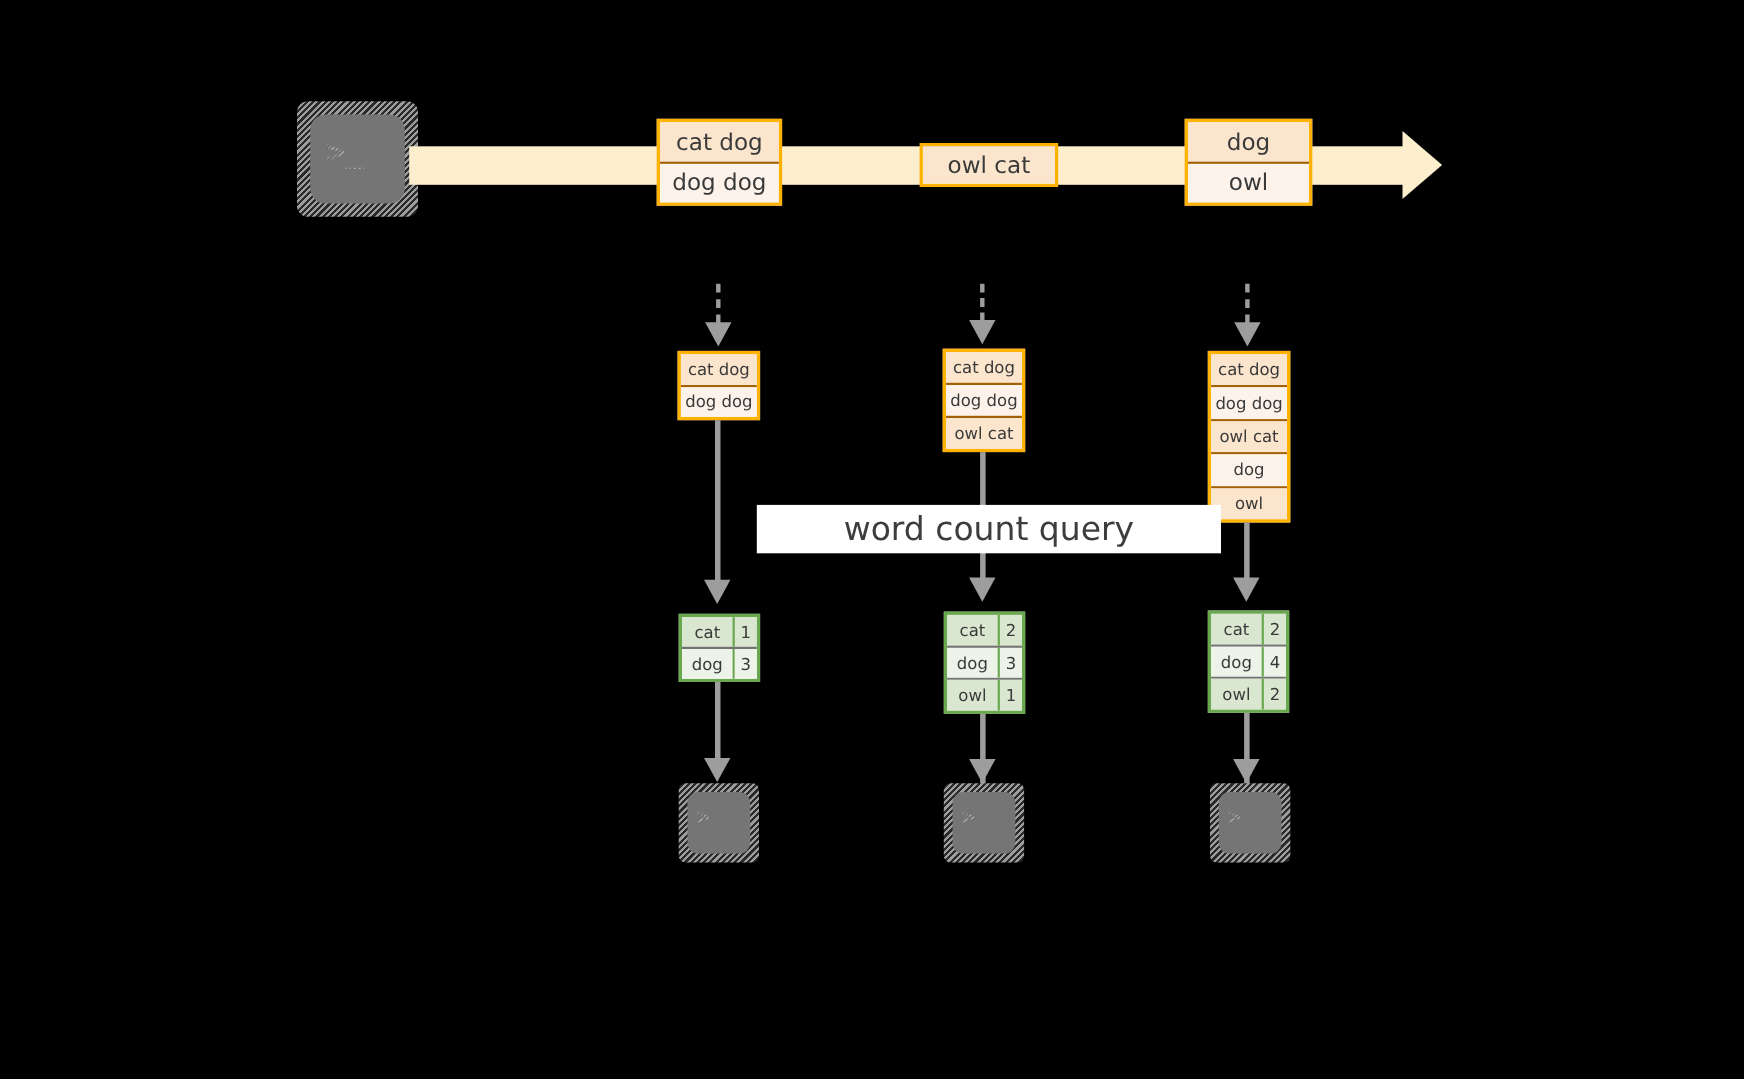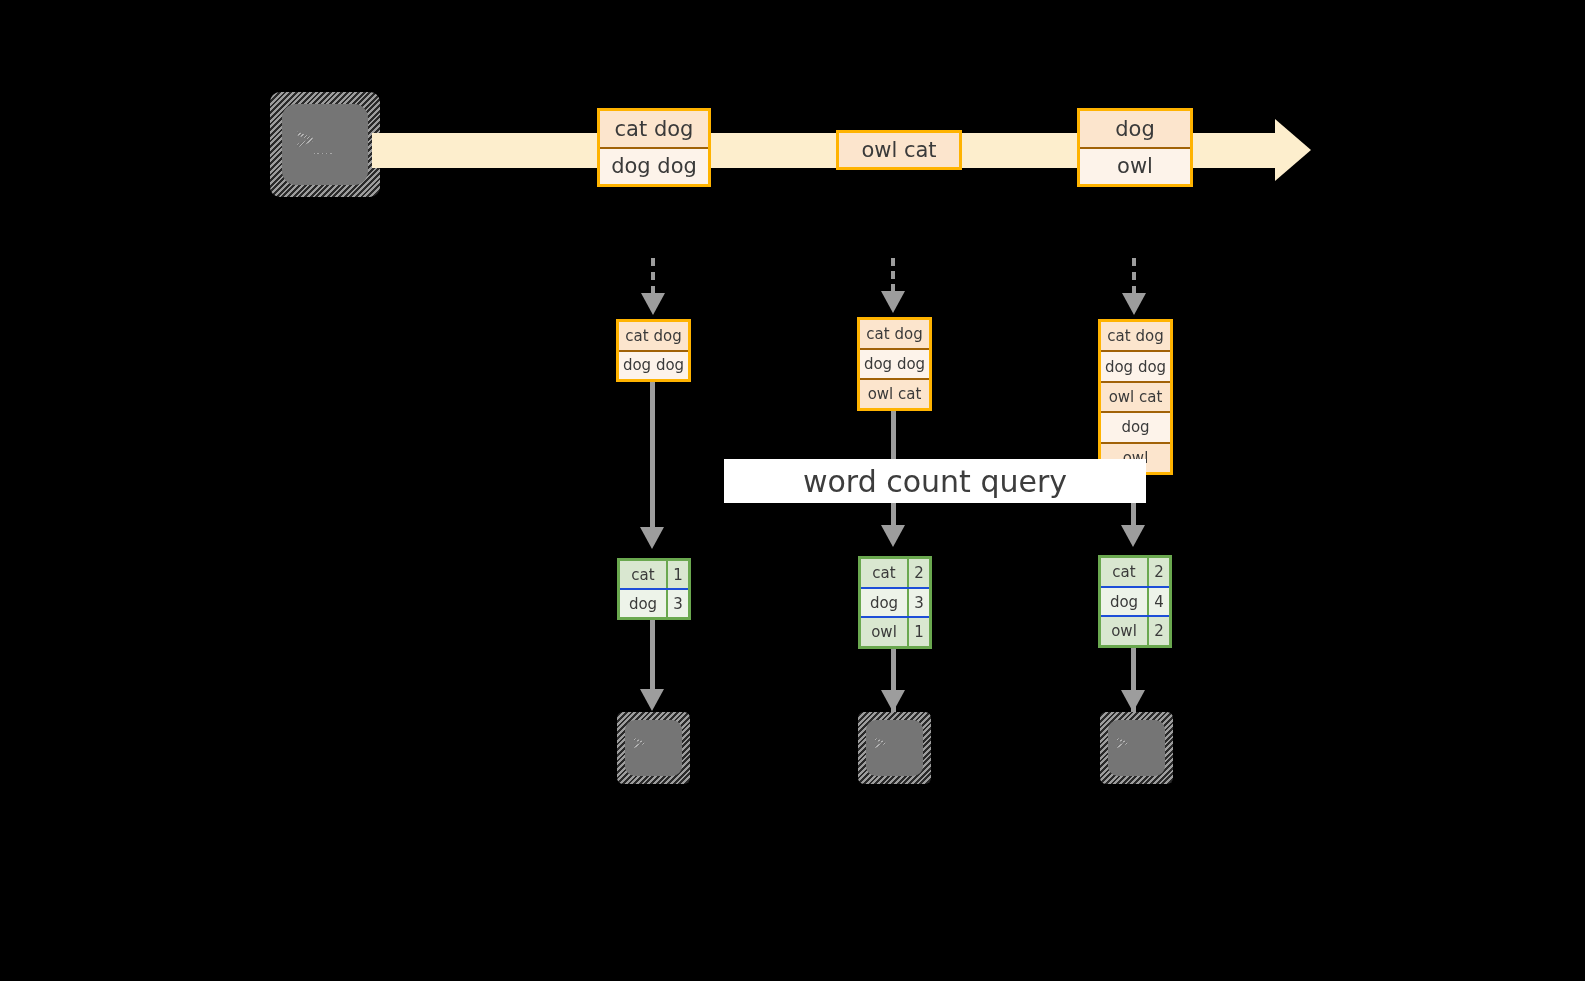--- a/index.html
+++ b/index.html
@@ -85,21 +85,21 @@
     position: absolute;
     box-sizing: border-box;
     border: 3px solid #6aa84f;
     background: #d9e7d0;
     display: flex;
     flex-direction: column;
   }
   .tbl-row {
     flex: 1 1 auto;
     display: flex;
-    border-bottom: 2px solid #1d4ed8;
+    border-bottom: 2px solid #737373;
     background: #d9e7d0;
   }
   .tbl-row:last-child { border-bottom: none; }
   .tbl-row.alt { background: #edf3e9; }
   .tbl-row.alt .tbl-cell { background: inherit; }
   .tbl-cell {
     display: flex;
     align-items: center;
     justify-content: center;
     color: #3a3a3a;
@@ -131,21 +131,20 @@
   
   .query-band {
     position: absolute;
     background: #ffffff;
     display: flex;
     align-items: center;
     justify-content: center;
     color: #3d3d3d;
     white-space: nowrap;
     font-family: "DejaVu Sans", sans-serif;
-    margin-left: 36px;
   }
 </style>
 </head>
 <body>
 
 <div id="stage">
 
   <div class="term-icon" style="left:270px; top:92px; width:110px; height:105px; border-radius:10px;">
     <div class="screen" style="left:12px; top:12px; right:12px; bottom:12px; border-radius:14px;"></div>
     <div class="glyph" style="left:26px; top:32px; font-size:30px;">&gt;_</div>

